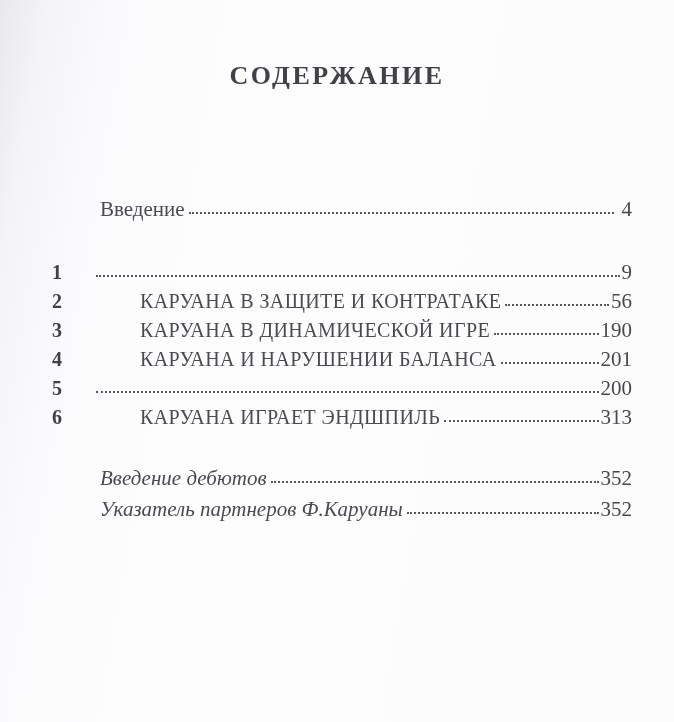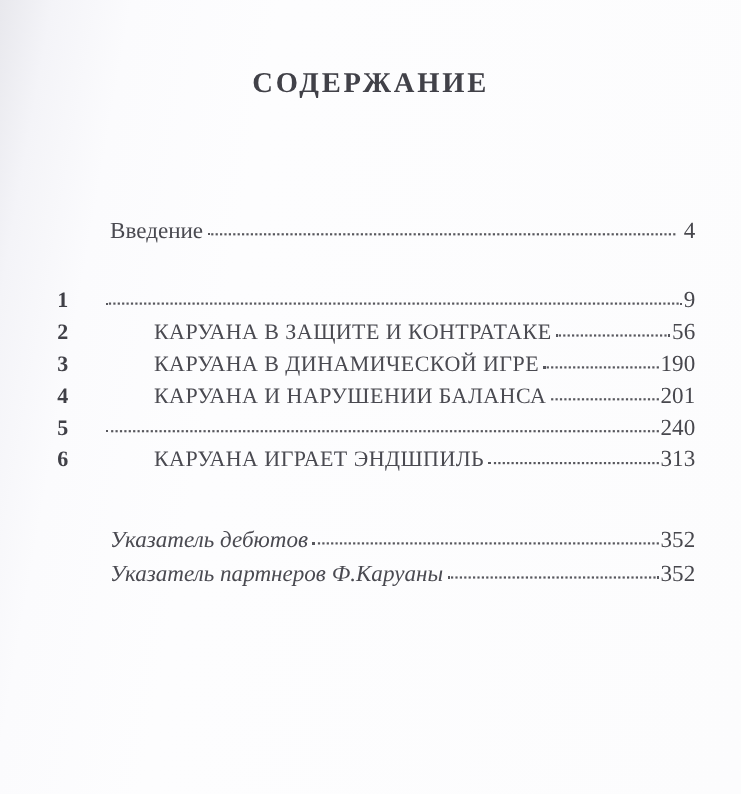--- a/index.html
+++ b/index.html
@@ -71,21 +71,21 @@
     letter-spacing: 0.4px;
     color: #4a4a51;
   }
   .indexes { margin-top: 31px; }
   .index-row {
     height: 31px;
     line-height: 31px;
     font-size: 21px;
     font-style: italic;
   }
-  .index-row .pagenum { font-style: normal; margin-top: 12px; }
+  .index-row .pagenum { font-style: normal; }
   .label { flex: 0 0 auto; margin-left: 48px; }
 </style>
 </head>
 <body>
 
 <div class="page">
 
   <h1 class="title">СОДЕРЖАНИЕ</h1>
 
   <div class="toc">
@@ -116,33 +116,33 @@
       </div>
       <div class="row chapter-row">
         <span class="num">4</span>
         <span class="label">КАРУАНА И НАРУШЕНИИ БАЛАНСА</span>
         <span class="leader"></span>
         <span class="pagenum">201</span>
       </div>
       <div class="row chapter-row">
         <span class="num">5</span>
         <span class="leader"></span>
-        <span class="pagenum">240</span>
+        <span class="pagenum">200</span>
       </div>
       <div class="row chapter-row">
         <span class="num">6</span>
         <span class="label">КАРУАНА ИГРАЕТ ЭНДШПИЛЬ</span>
         <span class="leader"></span>
         <span class="pagenum">313</span>
       </div>
     </div>
 
     <div class="indexes">
       <div class="row index-row">
-        <span class="label">Указатель дебютов</span>
+        <span class="label">Введение дебютов</span>
         <span class="leader"></span>
         <span class="pagenum">352</span>
       </div>
       <div class="row index-row">
         <span class="label">Указатель партнеров Ф.Каруаны</span>
         <span class="leader"></span>
         <span class="pagenum">352</span>
       </div>
     </div>
 

